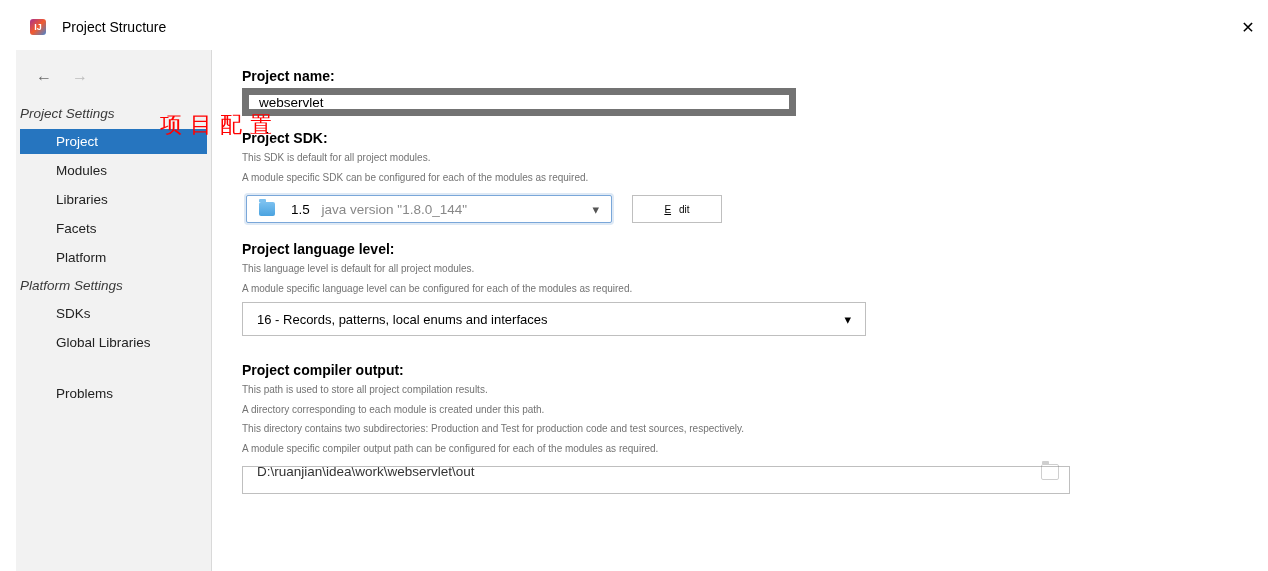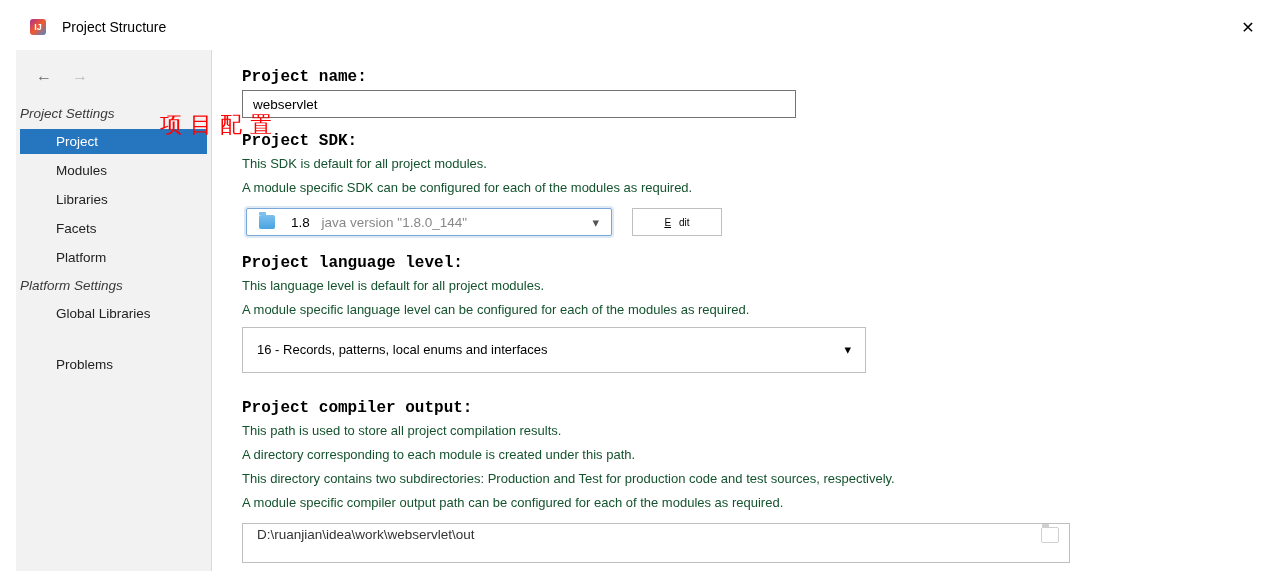--- a/index.html
+++ b/index.html
@@ -65,33 +65,33 @@
       font-size: 22px;
       letter-spacing: 8px;
       pointer-events: none;
       white-space: nowrap;
     }
     .main {
       flex: 1;
       padding: 14px 30px 0 14px;
       overflow-y: auto;
     }
-    .label-bold { font-weight: 600; font-size: 16px; margin-bottom: 4px; font-family: Liberation Mono, monospace; }
+    .label-bold { font-weight: 600; font-size: 14px; margin-bottom: 4px; }
     .text-input {
       width: 554px;
       height: 28px;
-      border: 1px solid #737373;
+      border: 7px solid #737373;
       padding: 0 10px;
       font-size: 13.5px;
       font-family: inherit;
       outline: none;
       display:block;
     }
     .section { margin-bottom: 14px; }
-    .help-text { font-size: 13px; color:#14532d; line-height: 1.55; }
+    .help-text { font-size: 10px; color:#737373; line-height: 1.55; }
     .row-sdk { display:flex; gap:12px; align-items:center; margin-top:6px; }
     .sdk-combo {
       width: 366px;
       height: 28px;
       border: 1.5px solid #7aa7d9;
       border-radius: 2px;
       background:#fff;
       display:flex;
       align-items:center;
       padding: 0 8px 0 8px;
@@ -115,28 +115,28 @@
     .edit-btn {
       width: 90px; height:28px;
       border:1px solid #bfbfbf;
       background:#fff;
       font-size:10px;
       cursor:default;
     }
     .edit-btn span.u { text-decoration: underline; }
     .lang-combo {
       width: 624px;
-      height: 46px;
+      height: 34px;
       border:1px solid #bfbfbf;
       background:#fff;
       display:flex; align-items:center;
       padding:0 10px;
       margin-top:6px;
     }
-    .output-row { width: 828px; height:40px; border:1px solid #bfbfbf; display:flex; align-items:center; padding:0 6px 17px 10px; margin-top:10px;}
+    .output-row { width: 828px; height:28px; border:1px solid #bfbfbf; display:flex; align-items:center; padding:0 6px 17px 10px; margin-top:10px;}
     .output-path { flex:1; font-size:13.5px; color:#333; }
     .browse-icon { width:18px;height:16px;opacity:.4; position:relative;}
     .browse-icon::before{content:"";position:absolute;inset:0;border:1.5px solid #888;border-radius:2px;}
     .browse-icon::after{content:"";position:absolute;top:-3px;left:1px;width:7px;height:3px;background:#888;border-radius:1px 1px 0 0;}
   </style>
 </head>
 <body>
 
 <div class="titlebar">
   <div class="titlebar-left">
@@ -154,20 +154,21 @@
     </div>
 
     <div class="side-heading">Project Settings</div>
     <div class="side-item selected">Project</div>
     <div class="side-item">Modules</div>
     <div class="side-item">Libraries</div>
     <div class="side-item">Facets</div>
     <div class="side-item">Platform</div>
 
     <div class="side-heading">Platform Settings</div>
+    <div class="side-item">SDKs</div>
     <div class="side-item">Global Libraries</div>
 
     <div class="sidebar-spacer"></div>
     <div class="side-item" style="padding-left:36px;">Problems</div>
 
     <div class="annotation">项目配置</div>
   </div>
 
   <div class="main">
 
@@ -177,21 +178,21 @@
     </div>
 
     <div class="section">
       <div class="label-bold">Project SDK:</div>
       <div class="help-text">This SDK is default for all project modules.</div>
       <div class="help-text">A module specific SDK can be configured for each of the modules as required.</div>
       <div class="row-sdk">
         <div class="sdk-combo">
           <div class="folder-icon"></div>
           <span class="sdk-text">
-            <span>1.8</span>
+            <span>1.5</span>
             <span class="ver">java version "1.8.0_144"</span>
           </span>
           <span class="combo-caret">▾</span>
         </div>
         <button class="edit-btn"><span class="u">E</span><span>dit</span></button>
       </div>
     </div>
 
     <div class="section">
       <div class="label-bold">Project language level:</div>

